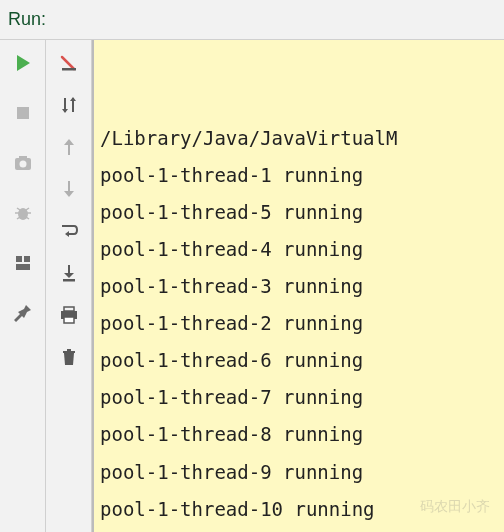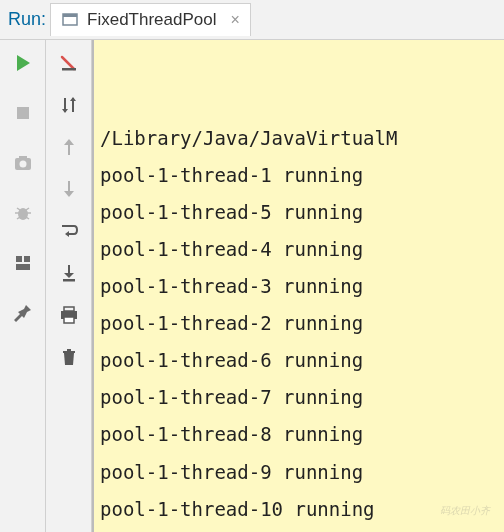--- a/index.html
+++ b/index.html
@@ -13,22 +13,22 @@
     .header {
       display: flex;
       align-items: center;
       height: 40px;
       background: #f2f2f2;
       border-bottom: 1px solid #d0d0d0;
       padding: 0 8px;
     }
     .run-label {
       font-size: 18px;
-      color: #0369a1;
-      margin-right: 4px;
+      color: #14532d;
+      margin-right: 11px;
     }
     .tab {
       display: flex;
       align-items: center;
       background: #fff;
       padding: 6px 10px;
       border: 1px solid #d0d0d0;
       border-bottom: none;
       gap: 8px;
     }
@@ -98,41 +98,30 @@
       width: 2px;
       height: 22px;
       background: #000;
       vertical-align: text-bottom;
       margin-left: 0;
     }
     .watermark {
       position: absolute;
       right: 14px;
       bottom: 12px;
-      font-size: 10px;
+      font-size: 14px;
       color: rgba(120,120,120,0.25);
       font-family: sans-serif;
-      font-style: italic;
     }
   </style>
 </head>
 <body>
 
 <div class="header">
   <span class="run-label">Run:</span>
-  <div class="tab">
-    <span class="tab-icon">
-      <svg width="18" height="18" viewBox="0 0 18 18">
-        <rect x="2" y="3" width="14" height="11" fill="none" stroke="#7a8a99" stroke-width="1.5"></rect>
-        <rect x="2" y="3" width="14" height="3" fill="#7a8a99"></rect>
-      </svg>
-    </span>
-    <span class="tab-title">FixedThreadPool</span>
-    <span class="tab-close">×</span>
-  </div>
 </div>
 
 <div class="main">
   <div class="toolbar">
     <div class="tb-btn">
       <svg width="20" height="20" viewBox="0 0 20 20">
           <polygon points="4,2 17,10 4,18" fill="#4caf50"></polygon>
         </svg>
     </div>
     <div class="tb-btn">

